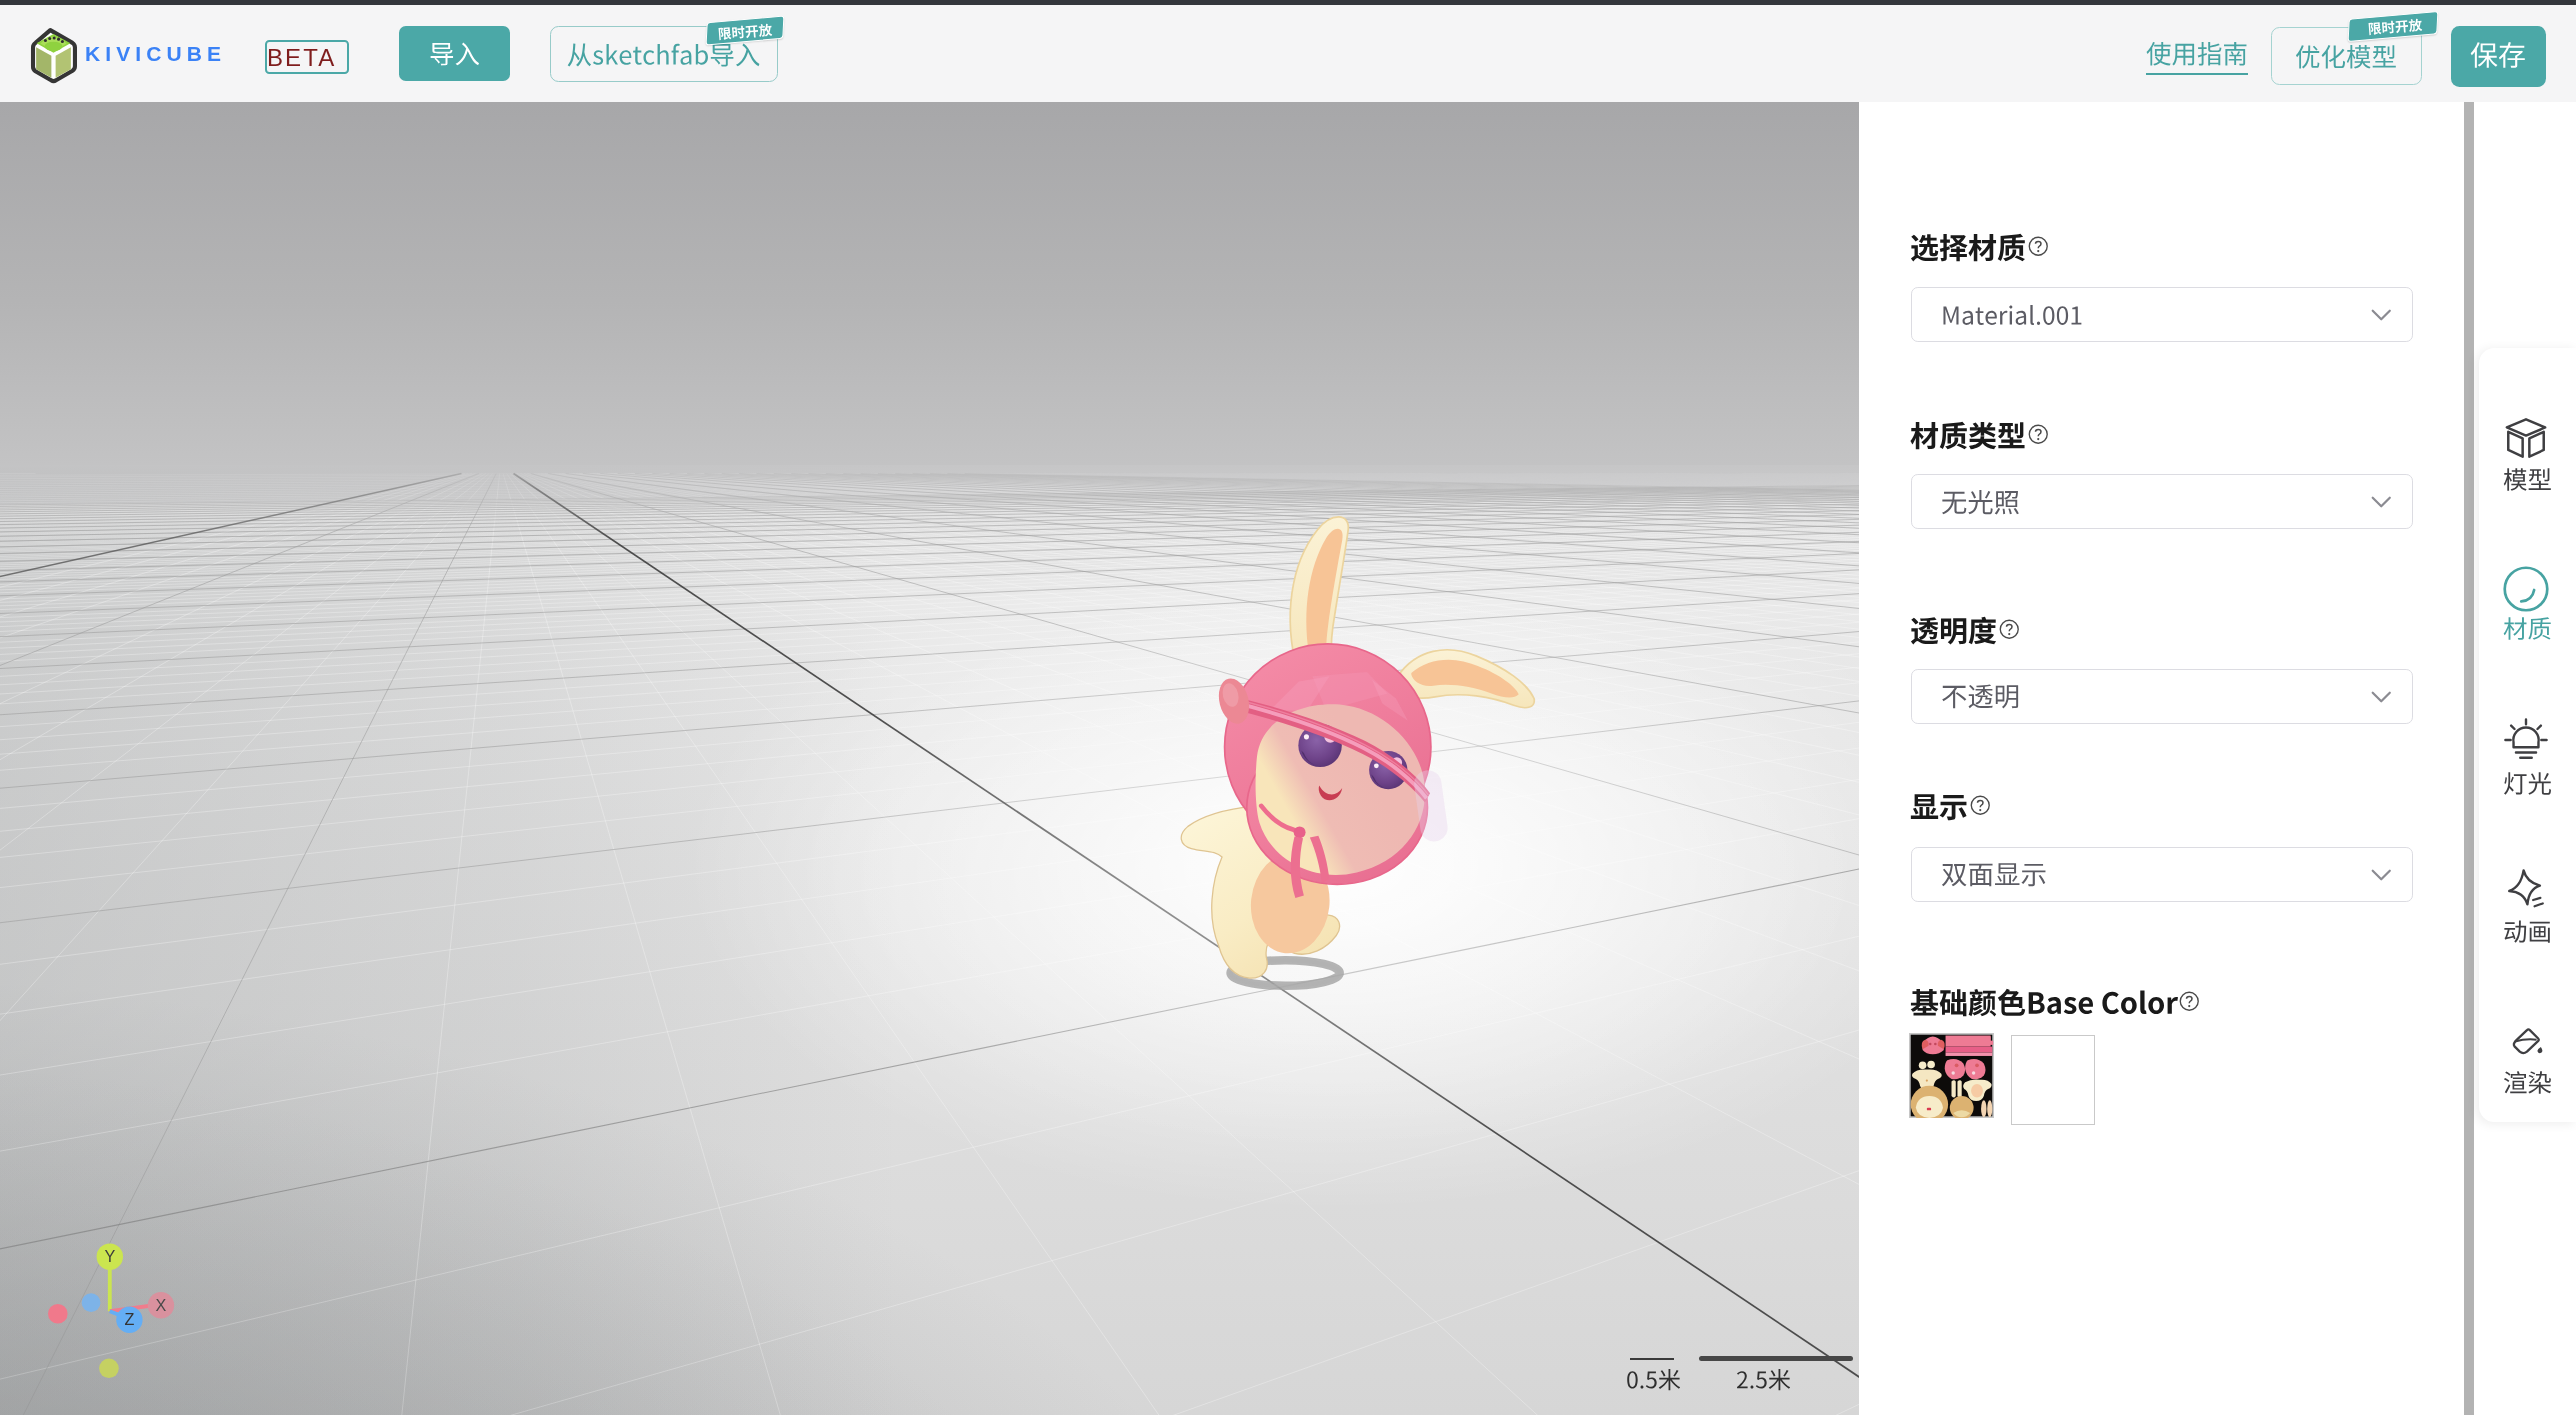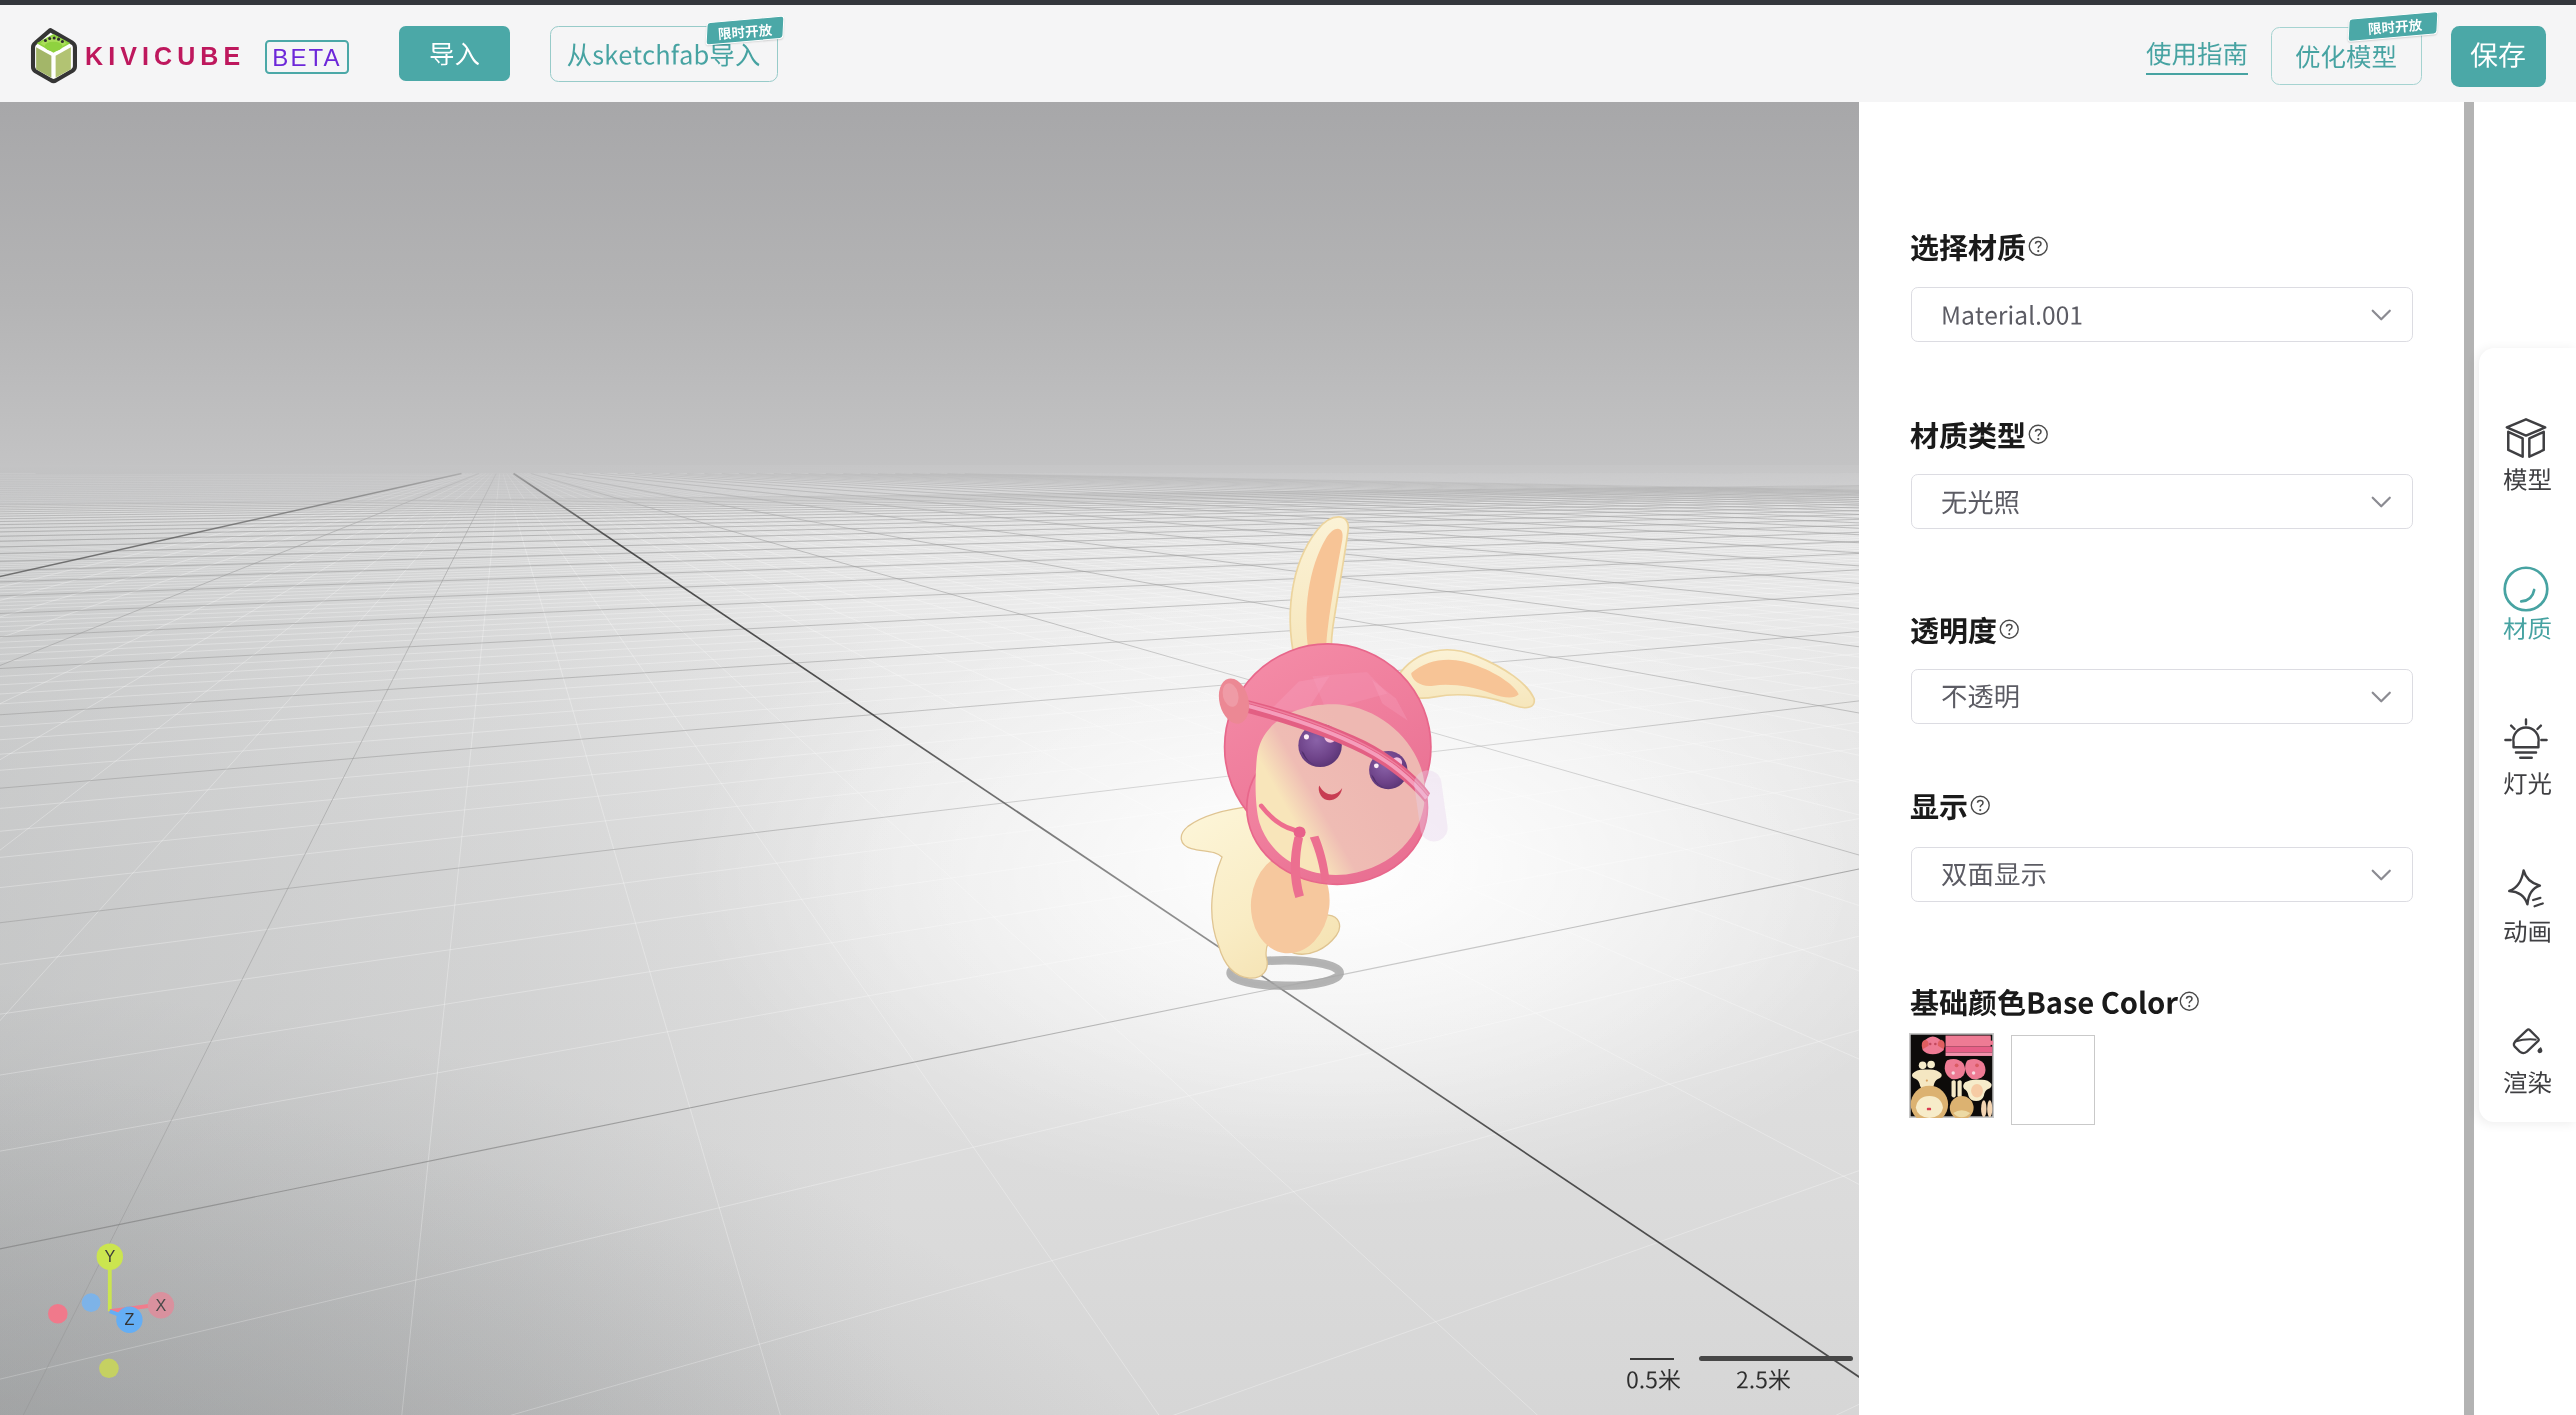--- a/index.html
+++ b/index.html
@@ -12,22 +12,22 @@
 <path d="M31 12.5 Q42 15.5 46.5 20.8 Q38 26.5 31 28 Q22 25.5 15.5 20.8 Q21.5 15 31 12.5Z" fill="#aade5b"></path>
 <ellipse cx="31" cy="24" rx="10.5" ry="5.5" fill="#8fd23f"></ellipse>
 <circle cx="21.5" cy="17" r="1.8" fill="#2f2f2f"></circle>
     <circle cx="26.5" cy="14.8" r="1.8" fill="#2f2f2f"></circle>
     <circle cx="31.8" cy="14.2" r="1.8" fill="#2f2f2f"></circle>
     <circle cx="37" cy="15.5" r="1.8" fill="#2f2f2f"></circle>
     <circle cx="41.5" cy="18.2" r="1.8" fill="#2f2f2f"></circle>
 <path d="M10.5 25 L28.5 35 L28.5 61 L10.5 51 Z" fill="#a3b669"></path>
 <path d="M33.5 35 L51.5 25 L51.5 51 L33.5 61 Z" fill="#b2c373"></path>
 </svg>
-<div class="abs" style="left:85px;top:42px;font-size:25px;font-weight:bold;letter-spacing:5.1px;color:#be185d">KIVICUBE</div>
-<div class="abs" style="left:265px;top:40px;width:84px;height:34px;border:2.1px solid #4BA8A7;border-radius:4.3px;color:#6d28d9;font-size:24px;letter-spacing:2.1px;text-align:center;line-height:32px">BETA</div>
+<div class="abs" style="left:85px;top:42px;font-size:21px;font-weight:bold;letter-spacing:5.1px;color:#3b82f6">KIVICUBE</div>
+<div class="abs" style="left:265px;top:40px;width:84px;height:34px;border:2.1px solid #4BA8A7;border-radius:4.3px;color:#7f1d1d;font-size:24px;letter-spacing:2.1px;text-align:left;line-height:32px">BETA</div>
 <div class="abs" style="left:399px;top:26.4px;width:111px;height:55px;background:#4BA8A7;border-radius:6.8px"></div>
 <svg style="position:absolute;left:429px;top:41px;overflow:visible" width="51" height="25.6" viewBox="0 -26.4 60.0 30.0">
     <path d="M6.3 -5.5C8.2 -3.9 10.3 -1.6 11.2 -0.0L12.9 -1.5C12.0 -3.0 9.9 -5.1 8.1 -6.6H19.4V-0.3C19.4 0.1 19.3 0.3 18.7 0.3C18.1 0.3 15.9 0.3 13.7 0.3C14.0 0.8 14.4 1.7 14.5 2.3C17.4 2.3 19.2 2.3 20.3 1.9C21.4 1.6 21.8 1.1 21.8 -0.3V-6.6H28.3V-8.7H21.8V-11.1H19.4V-8.7H1.9V-6.6H7.7ZM4.0 -23.1V-15.2C4.0 -12.4 5.5 -11.8 10.5 -11.8C11.6 -11.8 21.3 -11.8 22.5 -11.8C26.2 -11.8 27.2 -12.5 27.6 -15.6C26.9 -15.7 26.0 -16.0 25.4 -16.3C25.2 -14.1 24.8 -13.7 22.3 -13.7C20.2 -13.7 11.9 -13.7 10.3 -13.7C7.0 -13.7 6.4 -14.0 6.4 -15.3V-16.9H24.8V-24.0H4.0ZM6.4 -22.0H22.6V-18.9H6.4Z M38.9 -22.6C40.8 -21.3 42.4 -19.6 43.7 -17.7C41.7 -9.2 38.0 -3.1 31.2 0.4C31.8 0.8 32.9 1.7 33.3 2.2C39.4 -1.3 43.2 -6.9 45.5 -14.7C48.8 -8.7 50.9 -1.7 57.8 2.1C57.9 1.4 58.5 0.2 58.9 -0.4C48.9 -6.4 49.8 -17.7 40.2 -24.6Z" fill="#ffffff"></path>
   </svg>
 <div class="abs" style="left:550px;top:26.4px;width:228px;height:56px;border:1.7px solid #97cbc9;border-radius:8.5px"></div>
 <svg style="position:absolute;left:565px;top:42px;overflow:visible" width="197" height="25.6" viewBox="0 -26.8 231.0 30.5">
     <path d="M8.0 -24.9C7.5 -13.6 6.3 -4.5 1.3 0.8C1.9 1.2 3.1 2.0 3.4 2.4C6.6 -1.3 8.3 -6.2 9.2 -12.3C11.1 -9.8 12.9 -6.9 13.8 -5.0L15.6 -6.6C14.5 -9.0 12.0 -12.5 9.7 -15.2C10.1 -18.2 10.3 -21.4 10.5 -24.8ZM19.7 -25.0C19.0 -13.2 17.4 -4.4 11.3 0.7C11.9 1.1 13.1 1.9 13.5 2.3C16.9 -0.9 18.9 -5.0 20.2 -10.2C21.6 -5.7 23.8 -0.9 27.5 2.1C27.9 1.4 28.7 0.4 29.2 0.0C24.6 -3.2 22.2 -9.8 21.2 -14.9C21.6 -17.9 21.9 -21.3 22.2 -24.9Z M37.6 0.4C41.5 0.4 43.6 -1.8 43.6 -4.5C43.6 -7.7 41.0 -8.6 38.6 -9.5C36.8 -10.2 35.0 -10.9 35.0 -12.4C35.0 -13.7 36.0 -14.8 38.1 -14.8C39.6 -14.8 40.7 -14.2 41.9 -13.4L43.2 -15.1C42.0 -16.1 40.1 -17.0 38.1 -17.0C34.5 -17.0 32.4 -14.9 32.4 -12.3C32.4 -9.5 34.9 -8.4 37.2 -7.5C39.0 -6.8 41.0 -6.0 41.0 -4.4C41.0 -2.9 39.9 -1.8 37.7 -1.8C35.7 -1.8 34.3 -2.6 32.8 -3.8L31.5 -1.9C33.0 -0.6 35.3 0.4 37.6 0.4Z M47.6 0.0H50.3V-4.4L53.4 -8.0L58.3 0.0H61.3L55.1 -9.9L60.6 -16.6H57.5L50.4 -7.8H50.3V-24.3H47.6Z M71.1 0.4C73.4 0.4 75.1 -0.3 76.6 -1.3L75.6 -3.1C74.3 -2.3 73.0 -1.8 71.4 -1.8C68.3 -1.8 66.1 -4.1 65.9 -7.6H77.1C77.2 -8.1 77.2 -8.6 77.2 -9.2C77.2 -13.9 74.8 -17.0 70.6 -17.0C66.8 -17.0 63.2 -13.7 63.2 -8.3C63.2 -2.8 66.7 0.4 71.1 0.4ZM65.9 -9.6C66.2 -12.9 68.3 -14.8 70.7 -14.8C73.3 -14.8 74.8 -13.0 74.8 -9.6Z M86.5 0.4C87.5 0.4 88.6 0.1 89.6 -0.2L89.0 -2.3C88.5 -2.1 87.7 -1.9 87.1 -1.9C85.2 -1.9 84.6 -3.0 84.6 -5.0V-14.3H89.1V-16.6H84.6V-21.2H82.3L82.0 -16.6L79.3 -16.4V-14.3H81.8V-5.1C81.8 -1.8 83.0 0.4 86.5 0.4Z M99.3 0.4C101.3 0.4 103.2 -0.4 104.7 -1.7L103.5 -3.6C102.4 -2.7 101.1 -1.9 99.6 -1.9C96.5 -1.9 94.5 -4.5 94.5 -8.3C94.5 -12.1 96.7 -14.6 99.7 -14.6C101.0 -14.6 102.0 -14.1 103.0 -13.2L104.4 -15.0C103.2 -16.1 101.7 -17.0 99.6 -17.0C95.3 -17.0 91.6 -13.8 91.6 -8.3C91.6 -2.8 94.9 0.4 99.3 0.4Z M108.4 0.0H111.2V-12.0C112.8 -13.7 114.0 -14.5 115.7 -14.5C117.9 -14.5 118.8 -13.2 118.8 -10.1V0.0H121.6V-10.5C121.6 -14.7 120.0 -17.0 116.5 -17.0C114.3 -17.0 112.6 -15.7 111.1 -14.2L111.2 -17.6V-24.3H108.4Z M125.1 -14.3H127.3V0.0H130.1V-14.3H133.6V-16.6H130.1V-19.2C130.1 -21.3 130.9 -22.4 132.5 -22.4C133.0 -22.4 133.7 -22.3 134.3 -22.0L134.9 -24.2C134.2 -24.5 133.2 -24.7 132.2 -24.7C128.9 -24.7 127.3 -22.6 127.3 -19.2V-16.6L125.1 -16.4Z M140.6 0.4C142.6 0.4 144.5 -0.7 146.1 -2.0H146.2L146.4 0.0H148.7V-10.2C148.7 -14.3 147.0 -17.0 143.0 -17.0C140.3 -17.0 138.0 -15.8 136.5 -14.8L137.6 -12.9C138.9 -13.8 140.6 -14.7 142.5 -14.7C145.2 -14.7 145.9 -12.6 145.9 -10.5C138.9 -9.7 135.8 -7.9 135.8 -4.3C135.8 -1.3 137.8 0.4 140.6 0.4ZM141.4 -1.9C139.8 -1.9 138.5 -2.6 138.5 -4.5C138.5 -6.6 140.4 -8.0 145.9 -8.6V-4.0C144.3 -2.6 143.0 -1.9 141.4 -1.9Z M161.3 0.4C165.0 0.4 168.5 -2.9 168.5 -8.5C168.5 -13.7 166.1 -17.0 161.9 -17.0C160.0 -17.0 158.2 -16.0 156.6 -14.7L156.8 -17.6V-24.3H154.0V0.0H156.2L156.4 -1.7H156.6C158.0 -0.4 159.7 0.4 161.3 0.4ZM160.8 -2.0C159.7 -2.0 158.2 -2.4 156.8 -3.7V-12.4C158.3 -13.8 159.8 -14.6 161.2 -14.6C164.3 -14.6 165.6 -12.2 165.6 -8.5C165.6 -4.4 163.5 -2.0 160.8 -2.0Z M176.4 -5.6C178.4 -4.0 180.5 -1.6 181.4 -0.0L183.1 -1.6C182.2 -3.0 180.1 -5.2 178.2 -6.7H189.8V-0.3C189.8 0.1 189.6 0.3 189.0 0.3C188.4 0.3 186.2 0.3 183.9 0.3C184.3 0.9 184.6 1.7 184.8 2.3C187.7 2.3 189.6 2.3 190.7 2.0C191.8 1.7 192.1 1.1 192.1 -0.3V-6.7H198.8V-8.9H192.1V-11.3H189.8V-8.9H171.9V-6.7H177.8ZM174.1 -23.5V-15.5C174.1 -12.6 175.6 -12.0 180.7 -12.0C181.8 -12.0 191.6 -12.0 192.9 -12.0C196.7 -12.0 197.7 -12.7 198.1 -15.9C197.4 -16.0 196.5 -16.3 195.9 -16.6C195.6 -14.3 195.2 -13.9 192.7 -13.9C190.6 -13.9 182.1 -13.9 180.5 -13.9C177.1 -13.9 176.5 -14.2 176.5 -15.5V-17.1H195.2V-24.4H174.1ZM176.5 -22.4H192.9V-19.2H176.5Z M209.5 -23.0C211.5 -21.6 213.1 -19.9 214.4 -18.0C212.4 -9.3 208.6 -3.1 201.8 0.4C202.4 0.8 203.4 1.8 203.9 2.2C210.1 -1.4 214.0 -7.0 216.3 -15.0C219.6 -8.8 221.8 -1.8 228.8 2.1C228.9 1.4 229.5 0.2 229.9 -0.5C219.8 -6.5 220.7 -18.0 210.9 -25.0Z" fill="#47a3a2"></path>
   </svg>
 <div class="abs" style="left:706px;top:19px;width:78px;height:23px;background:#4BA8A7;border:1.7px solid #fff;border-radius:3.4px;transform:rotate(-5deg) skewX(-8deg);box-shadow:0 0.9px 1.7px rgba(0,0,0,.15)"></div>
 <div class="abs" style="left:708px;top:20.5px;width:75px;height:21.3px;transform:rotate(-4.5deg)">

